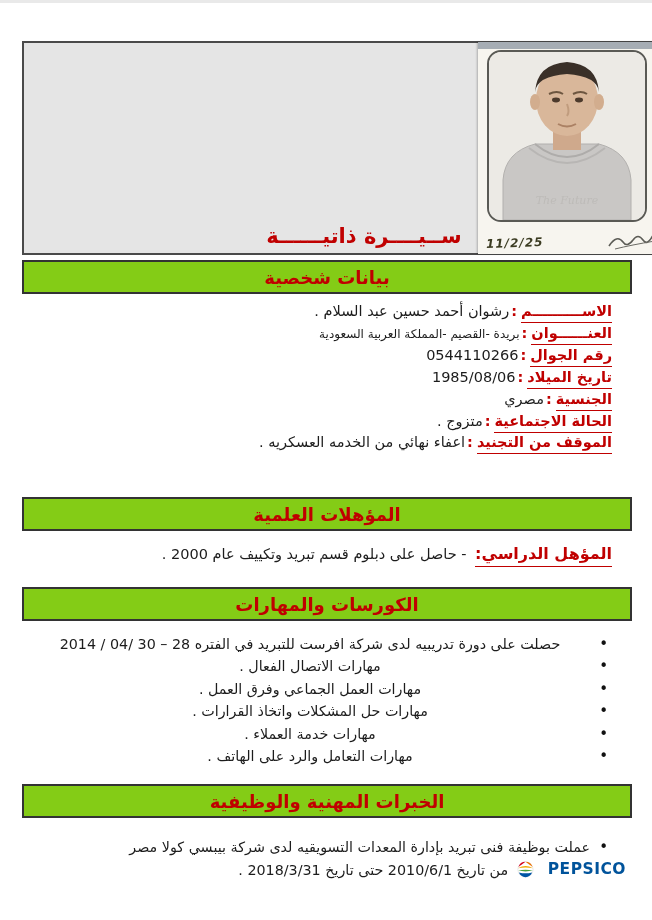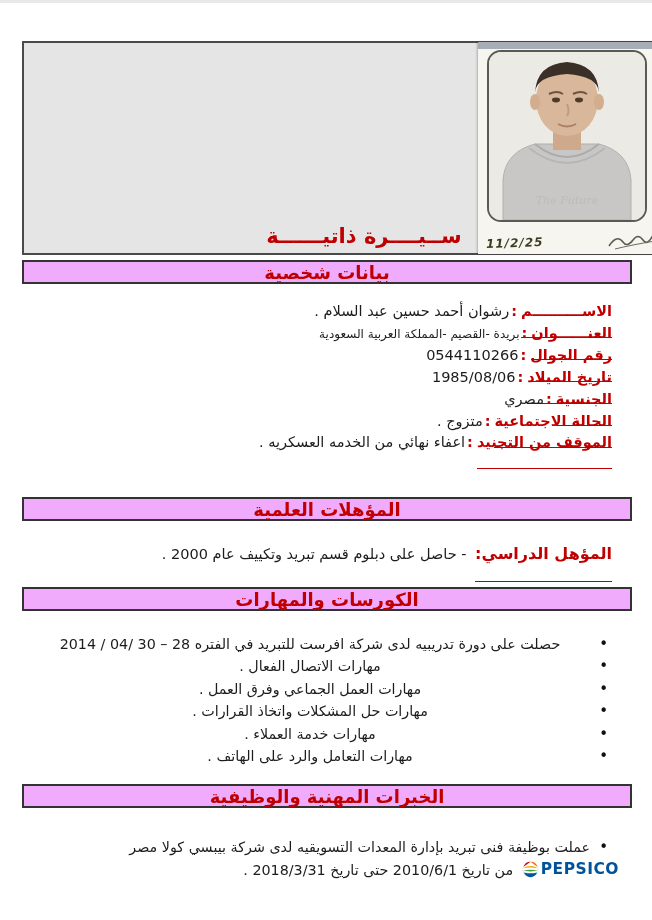--- a/index.html
+++ b/index.html
@@ -30,39 +30,39 @@
     border:2px solid #5a5a55; border-radius:14px; background:#eceae5; overflow:hidden;
   }
   .photo-date {
     position:absolute; left:8px; bottom:4px; font-size:12px; font-weight:bold;
     font-style:italic; color:#3c3c22; letter-spacing:1px; transform:rotate(-2deg);
   }
   .photo-signature { position:absolute; right:2px; bottom:2px; }
 
   
   .banner {
-    position:absolute; left:22px; width:610px; height:24px;
-    background:#f0abfc; border:2px solid #333333;
+    position:absolute; left:22px; width:610px; height:34px;
+    background:#84cc16; border:2px solid #333333;
     display:flex; align-items:center; justify-content:center;
     font-size:18px; font-weight:bold; color:#c00000; direction:rtl;
   }
   #banner-personal   { top:260px; }
   #banner-education  { top:497px; }
   #banner-skills     { top:587px; }
   #banner-experience { top:784px; }
 
   
   .personal-info {
     position:absolute; top:301px; right:40px; left:30px;
     direction:rtl; text-align:right;
   }
   .pi-row { line-height:21.7px; font-size:14.5px; color:#1c1c1c; white-space:nowrap; }
   .pi-label {
     color:#c00000; font-weight:bold;
-    border-bottom:1.5px solid #c00000; padding-bottom:18px;
+    border-bottom:1.5px solid #c00000; padding-bottom:3px;
   }
   .pi-colon { color:#c00000; font-weight:bold; padding:0 4px 0 2px; }
   .pi-value {}
   .pi-value.small { font-size:12px; }
 
   
   .education-line {
     position:absolute; top:544px; right:40px; left:30px;
     direction:rtl; text-align:right; font-size:14.5px; color:#1c1c1c;
   }
@@ -87,22 +87,22 @@
   .experience {
     position:absolute; top:837px; right:44px; left:30px;
     direction:rtl; text-align:right; font-size:14.3px; color:#1c1c1c;
   }
   .exp-line1 { position:relative; padding-right:18px; line-height:21px; }
   .exp-line1::before {
     content:"•"; position:absolute; right:0; top:0; font-size:15px; color:#111;
   }
   .exp-line2 { line-height:23px; margin-right:-20px; }
   .pepsico-logo {
-    display:inline-flex; direction:ltr; align-items:center; gap:2px;
-    vertical-align:-3px; margin-right:9px; margin-left:4px;justify-content:flex-end;
+    display:inline-flex; direction:ltr; align-items:center; gap:14px;
+    vertical-align:-3px; margin-right:2px; margin-left:4px;justify-content:flex-end;
   }
   .pepsico-text {
     font-weight:bold; font-size:15.5px; color:#00539b; letter-spacing:.5px;
   }
 </style>
 </head>
 <body>
 
 <div class="page">
   <div class="scan-edge"></div>

